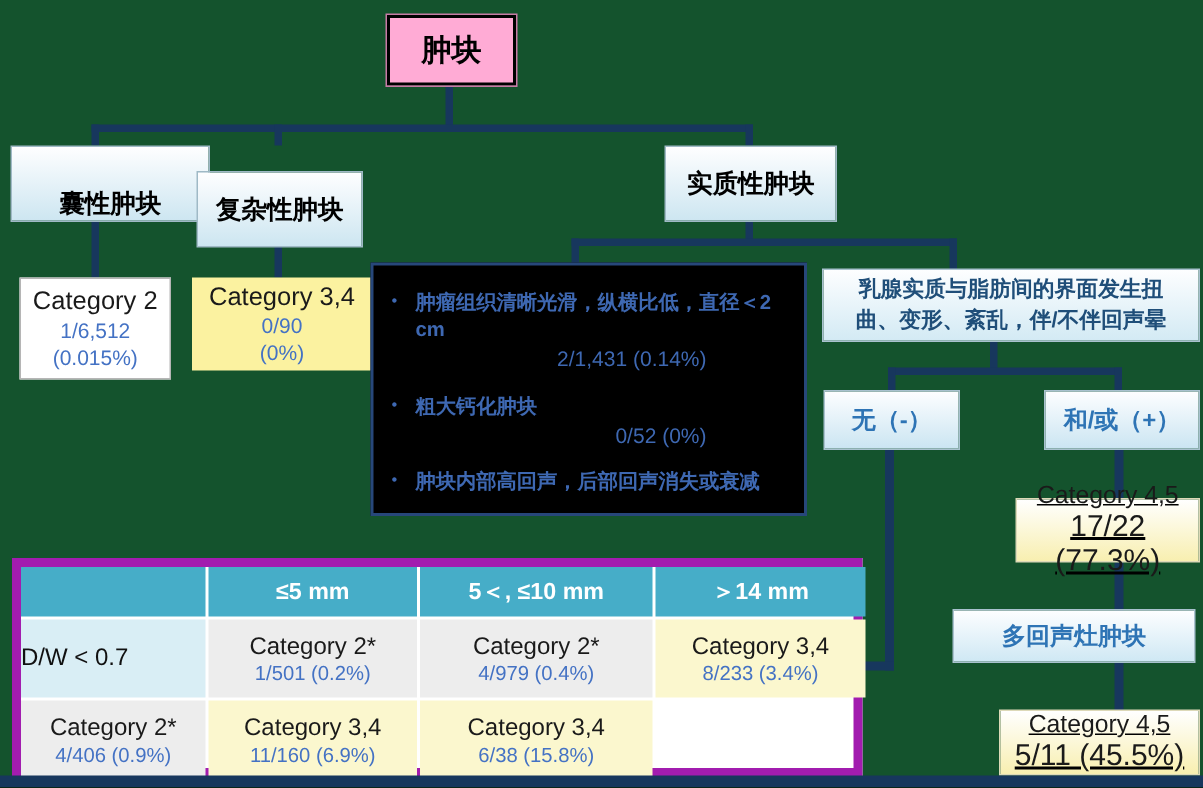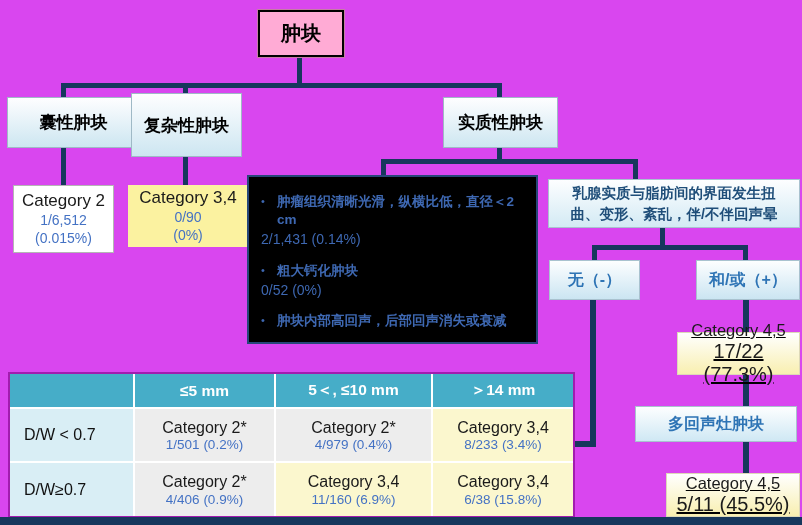--- a/index.html
+++ b/index.html
@@ -1,52 +1,52 @@
 <!DOCTYPE html>
 <html><head>
 <meta charset="utf-8">
 <style>
   * { margin:0; padding:0; box-sizing:border-box; }
   html,body { background:#000; }
   body { font-family:"Liberation Sans","DejaVu Sans",sans-serif; }
   .canvas {
-    position:relative; width:802px; height:525px; background:#d946ef; overflow:hidden;
+    position:relative; width:802px; height:525px; background:#14532d; overflow:hidden;
   }
   .line { position:absolute; background:#17375D; }
   .box { position:absolute; display:flex; flex-direction:column; align-items:center; justify-content:center; text-align:center; }
 
   .root-box {
     left:258px; top:10px; width:86px; height:47px;
     background:#FFABD5; border:2px solid #000; outline:1px solid #c77ba5;
     font-size:20px; font-weight:bold; color:#000;
   }
   .branch {
     background:linear-gradient(#FEFEFF,#CDE6F1);
     border:1px solid #9FB9C6; color:#000; font-weight:bold; font-size:17px;
   }
-  .b1 { left:7px;   top:97px; width:133px; height:51px; }
-  .b2 { left:131px; top:93px; width:111px; height:64px; }
+  .b1 { left:7px;   top:97px; width:133px; height:51px;justify-content:flex-end; }
+  .b2 { left:131px; top:114px; width:111px; height:51px; }
   .b3 { left:443px; top:97px; width:115px; height:51px; }
 
   .cat-title { font-size:17px; color:#1a1a1a; }
   .stat-blue { font-size:14px; color:#4472C4; line-height:1.3; }
   .cat2-box  { left:13px;  top:185px; width:101px; height:68px; background:#fff;      border:1px solid #b5b5b5; }
   .cat34-box { left:128px; top:185px; width:120px; height:62px; background:#FBF2A0; }
 
   .criteria-box {
     left:247px; top:175px; width:291px; height:169px;
     background:#000; border:2px solid #27477A;
     position:absolute; padding:16px 10px 8px 12px;
     display:flex; flex-direction:column; justify-content:space-between;
   }
   .criteria-item { margin-bottom:4px; }
   .bullet-row { display:flex; align-items:flex-start; }
   .bullet-marker { color:#3E68B2; font-size:11px; width:16px; flex:0 0 16px; padding-top:2px; }
   .bullet-text { color:#3E68B2; font-size:13.5px; font-weight:bold; line-height:1.35; }
-  .bullet-stat { color:#3E68B2; font-size:14px; text-align:left; margin-right:55px; margin-top:2px; }
+  .bullet-stat { color:#3E68B2; font-size:14px; text-align:right; margin-right:55px; margin-top:2px; }
 
   .parenchyma-box {
     left:548px; top:179px; width:252px; height:49px;
     background:linear-gradient(#FDFEFF,#D3EAF4); border:1px solid #A9C2CF;
     color:#1F4E79; font-weight:bold; font-size:14.5px; line-height:1.4; padding:2px 17px;
   }
   .cond-box {
     background:linear-gradient(#FDFEFF,#CBE5F2); border:1px solid #A9C2CF;
     color:#2E74B5; font-weight:bold; font-size:16px;
   }
@@ -63,26 +63,26 @@
 
   .echo-box {
     left:635px; top:406px; width:162px; height:36px;
     background:linear-gradient(#FDFEFF,#CFE8F4); border:1px solid #A9C2CF;
     color:#2E74B5; font-weight:bold; font-size:16px;
   }
 
   .dw-table {
     position:absolute; left:8px; top:372px; width:567px; height:146px;
     display:grid; grid-template-columns:123px 139px 155px 140px;
-    grid-template-rows:33px 52px 53px; gap:2px; background:#fff; border:2px solid #a21caf;
+    grid-template-rows:33px 52px 53px; gap:2px; background:#fff; border:6px solid #a21caf;
   }
   .th-cell { background:#46ADC8; color:#fff; font-weight:bold; font-size:15.5px;
              display:flex; align-items:center; justify-content:center; }
   .label-cell { background:#D9EEF5; color:#111; font-size:16px;
-             display:flex; align-items:center; padding-left:14px; }
+             display:flex; align-items:center; padding-left:0; }
   .data-cell { display:flex; flex-direction:column; align-items:center; justify-content:center; }
   .data-cell .t { font-size:16px; color:#1a1a1a; line-height:1.2; }
   .data-cell .s { font-size:13.5px; color:#4472C4; }
   .cell-gray   { background:#EDEDED; }
   .cell-yellow { background:#FBF7CE; }
 
   .bottom-bar { position:absolute; left:0; top:517px; width:802px; height:8px; background:#17375D; }
 </style>
 </head>
 <body>
@@ -196,21 +196,20 @@
     </div>
     <div class="data-cell cell-gray">
       <span class="t">Category 2*</span>
       <span class="s">4/979  (0.4%)</span>
     </div>
     <div class="data-cell cell-yellow">
       <span class="t">Category 3,4</span>
       <span class="s">8/233  (3.4%)</span>
     </div>
 
-    <div class="label-cell">D/W≥0.7</div>
     <div class="data-cell cell-gray">
       <span class="t">Category 2*</span>
       <span class="s">4/406  (0.9%)</span>
     </div>
     <div class="data-cell cell-yellow">
       <span class="t">Category 3,4</span>
       <span class="s">11/160  (6.9%)</span>
     </div>
     <div class="data-cell cell-yellow">
       <span class="t">Category 3,4</span>

